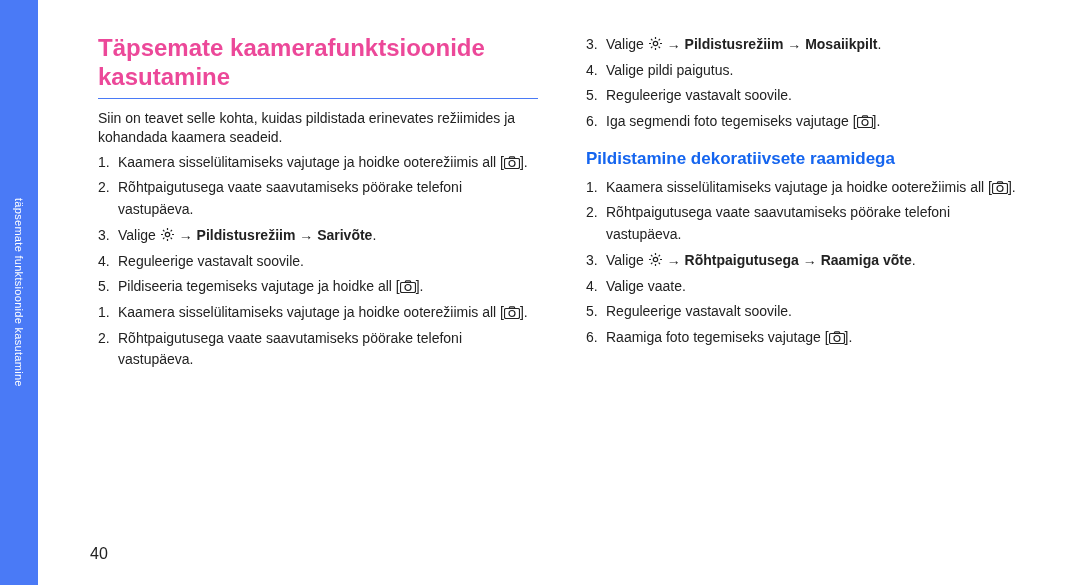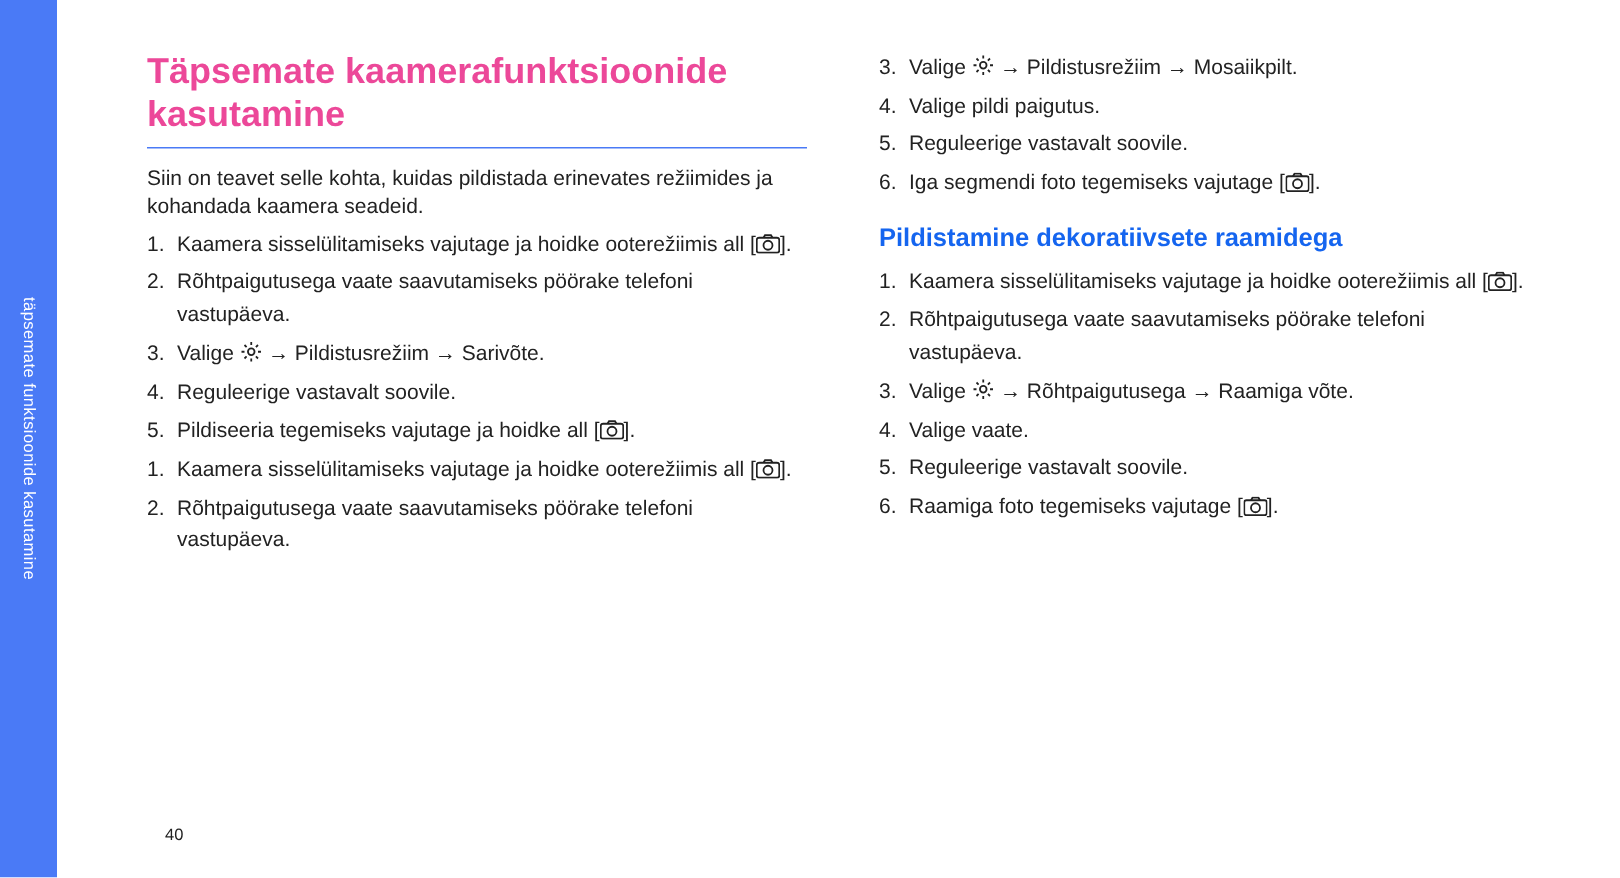--- a/index.html
+++ b/index.html
@@ -72,31 +72,31 @@
   }
   ol li {
     display: flex;
     margin-bottom: 4px;
   }
   ol li .num {
     width: 20px;
     flex-shrink: 0;
   }
   ol li .txt { flex: 1; }
-  .bold { font-weight: normal; }
+  .bold { font-weight: bold; }
   .icon {
     display: inline-block;
     vertical-align: -2px;
   }
   .icon svg { display: block; }
   .page-num {
     position: absolute;
-    left: 72px;
+    left: 52px;
     bottom: 22px;
-    font-size: 11px;
+    font-size: 16px;
     color: #222;
   }
 </style>
 </head>
 <body>
 
 <div class="sidebar">
   <span class="sidebar-text">täpsemate funktsioonide kasutamine</span>
 </div>
 

